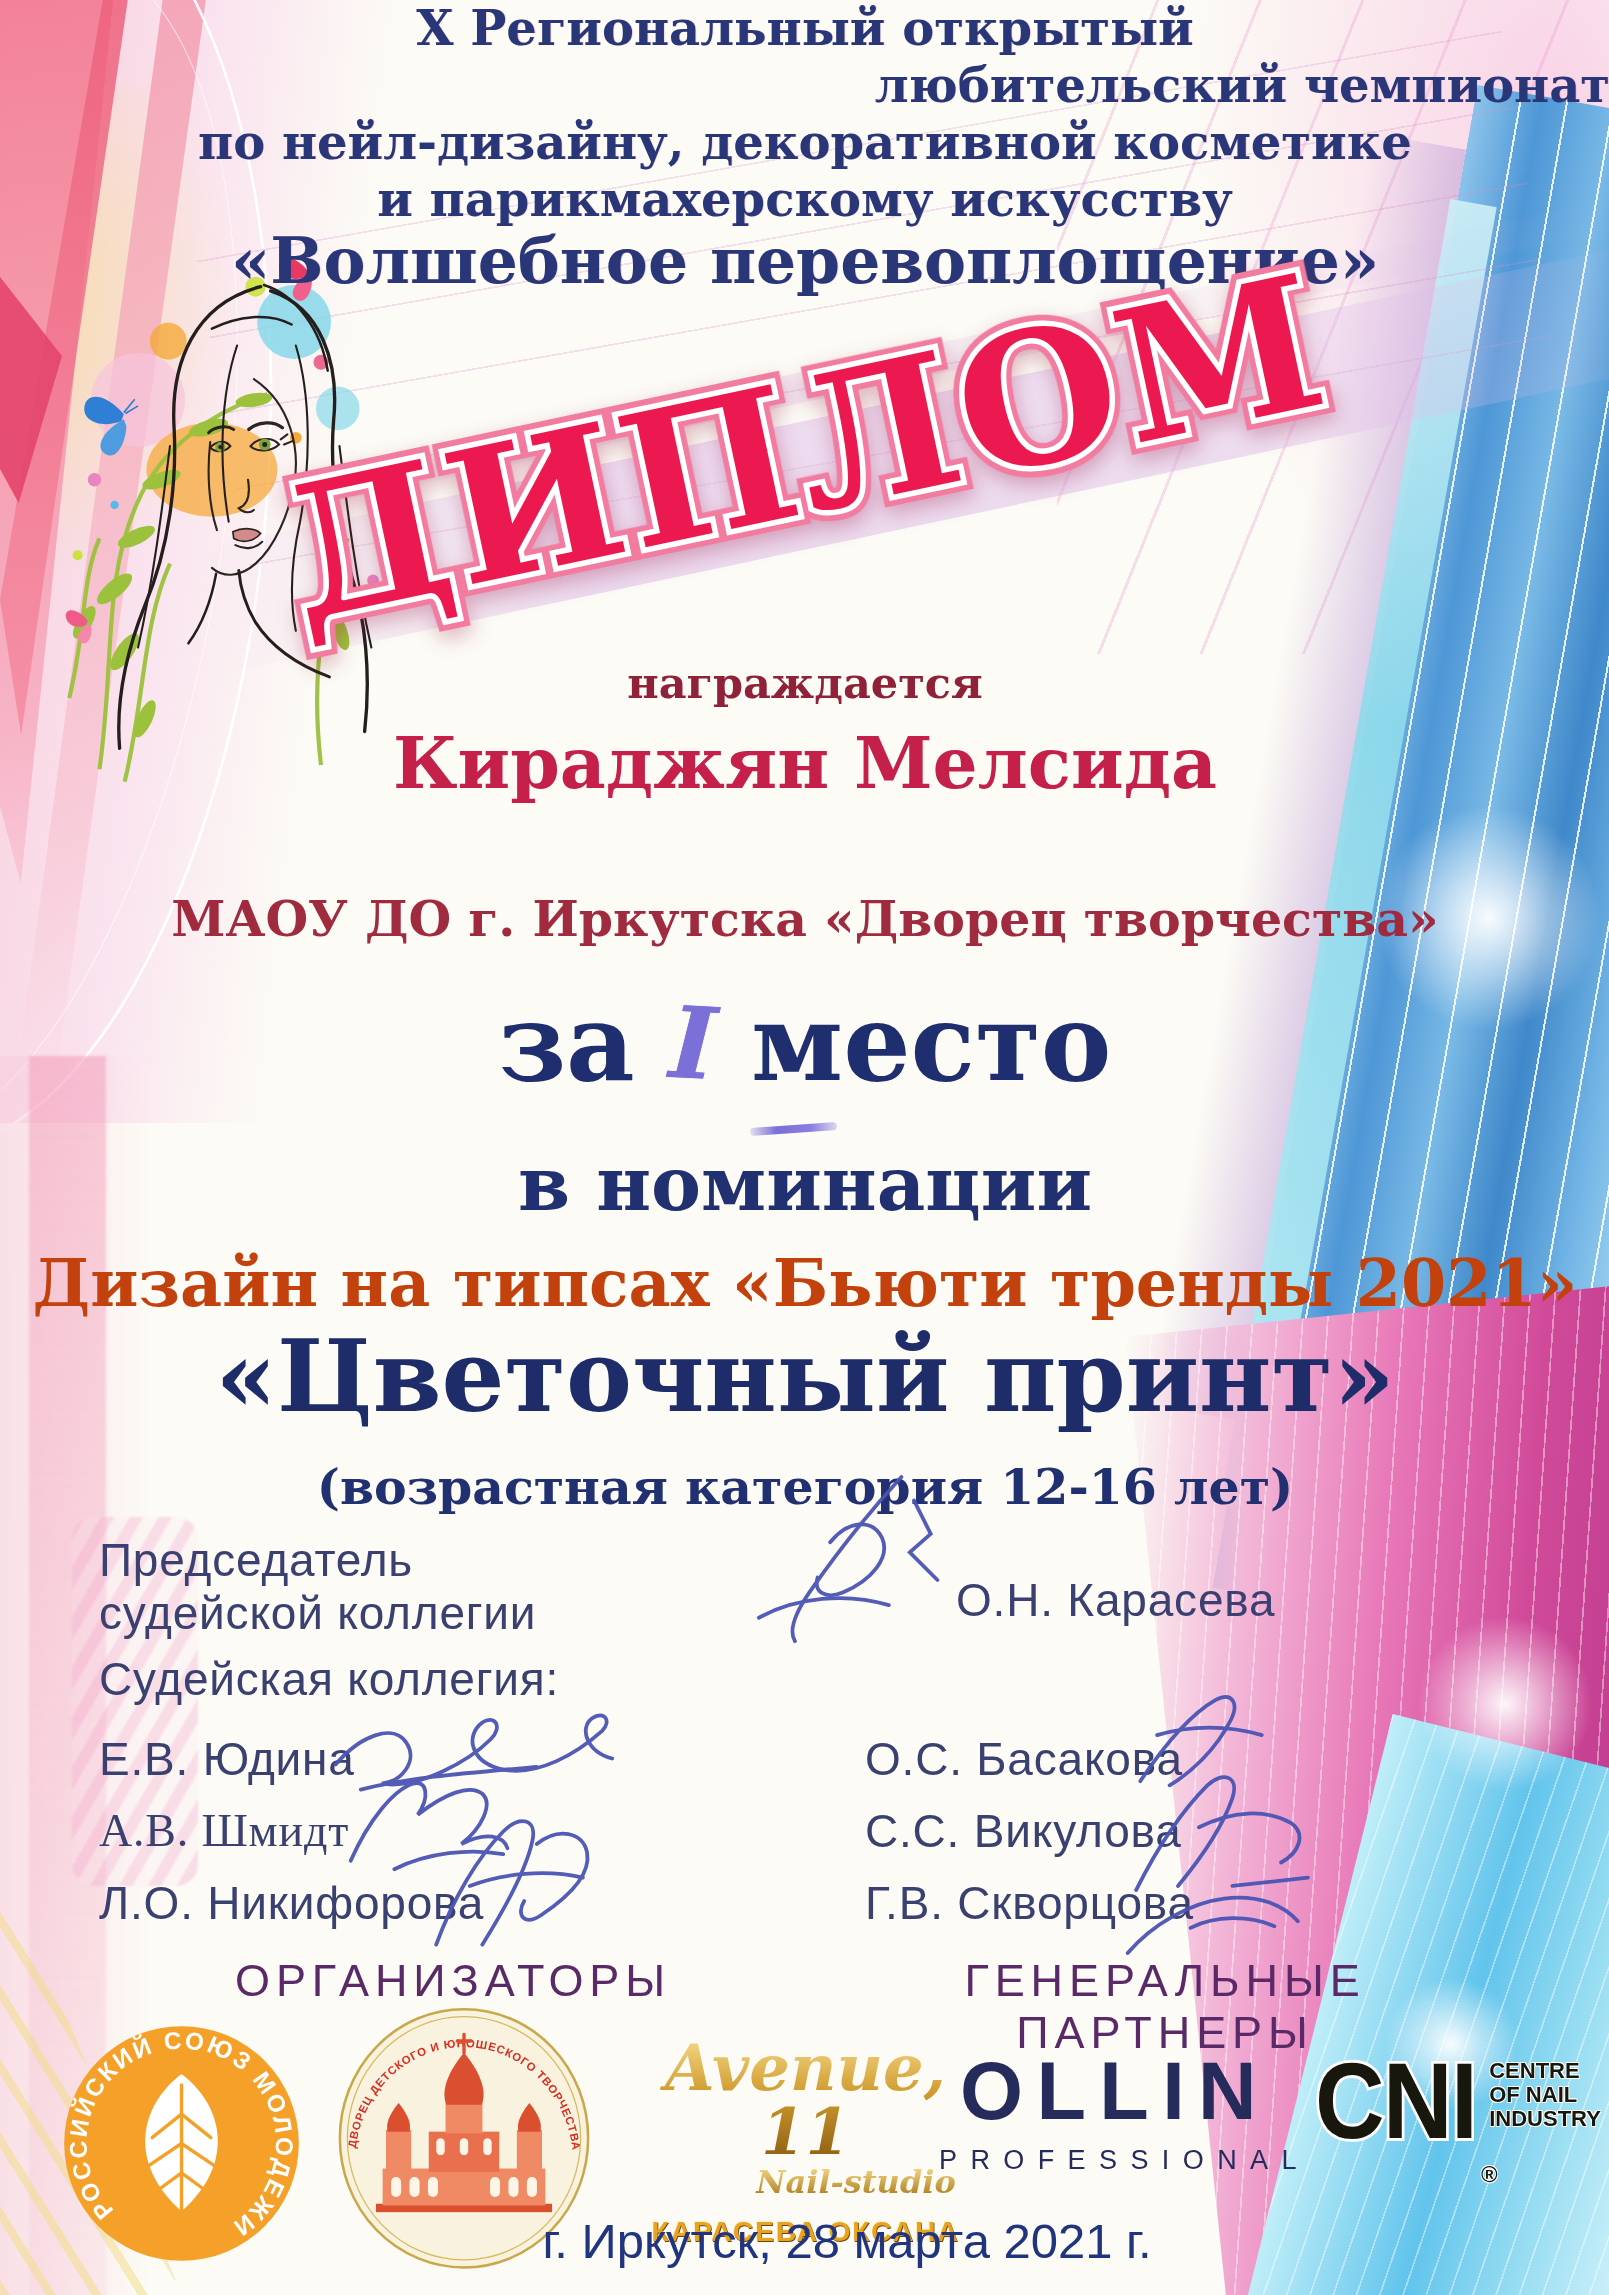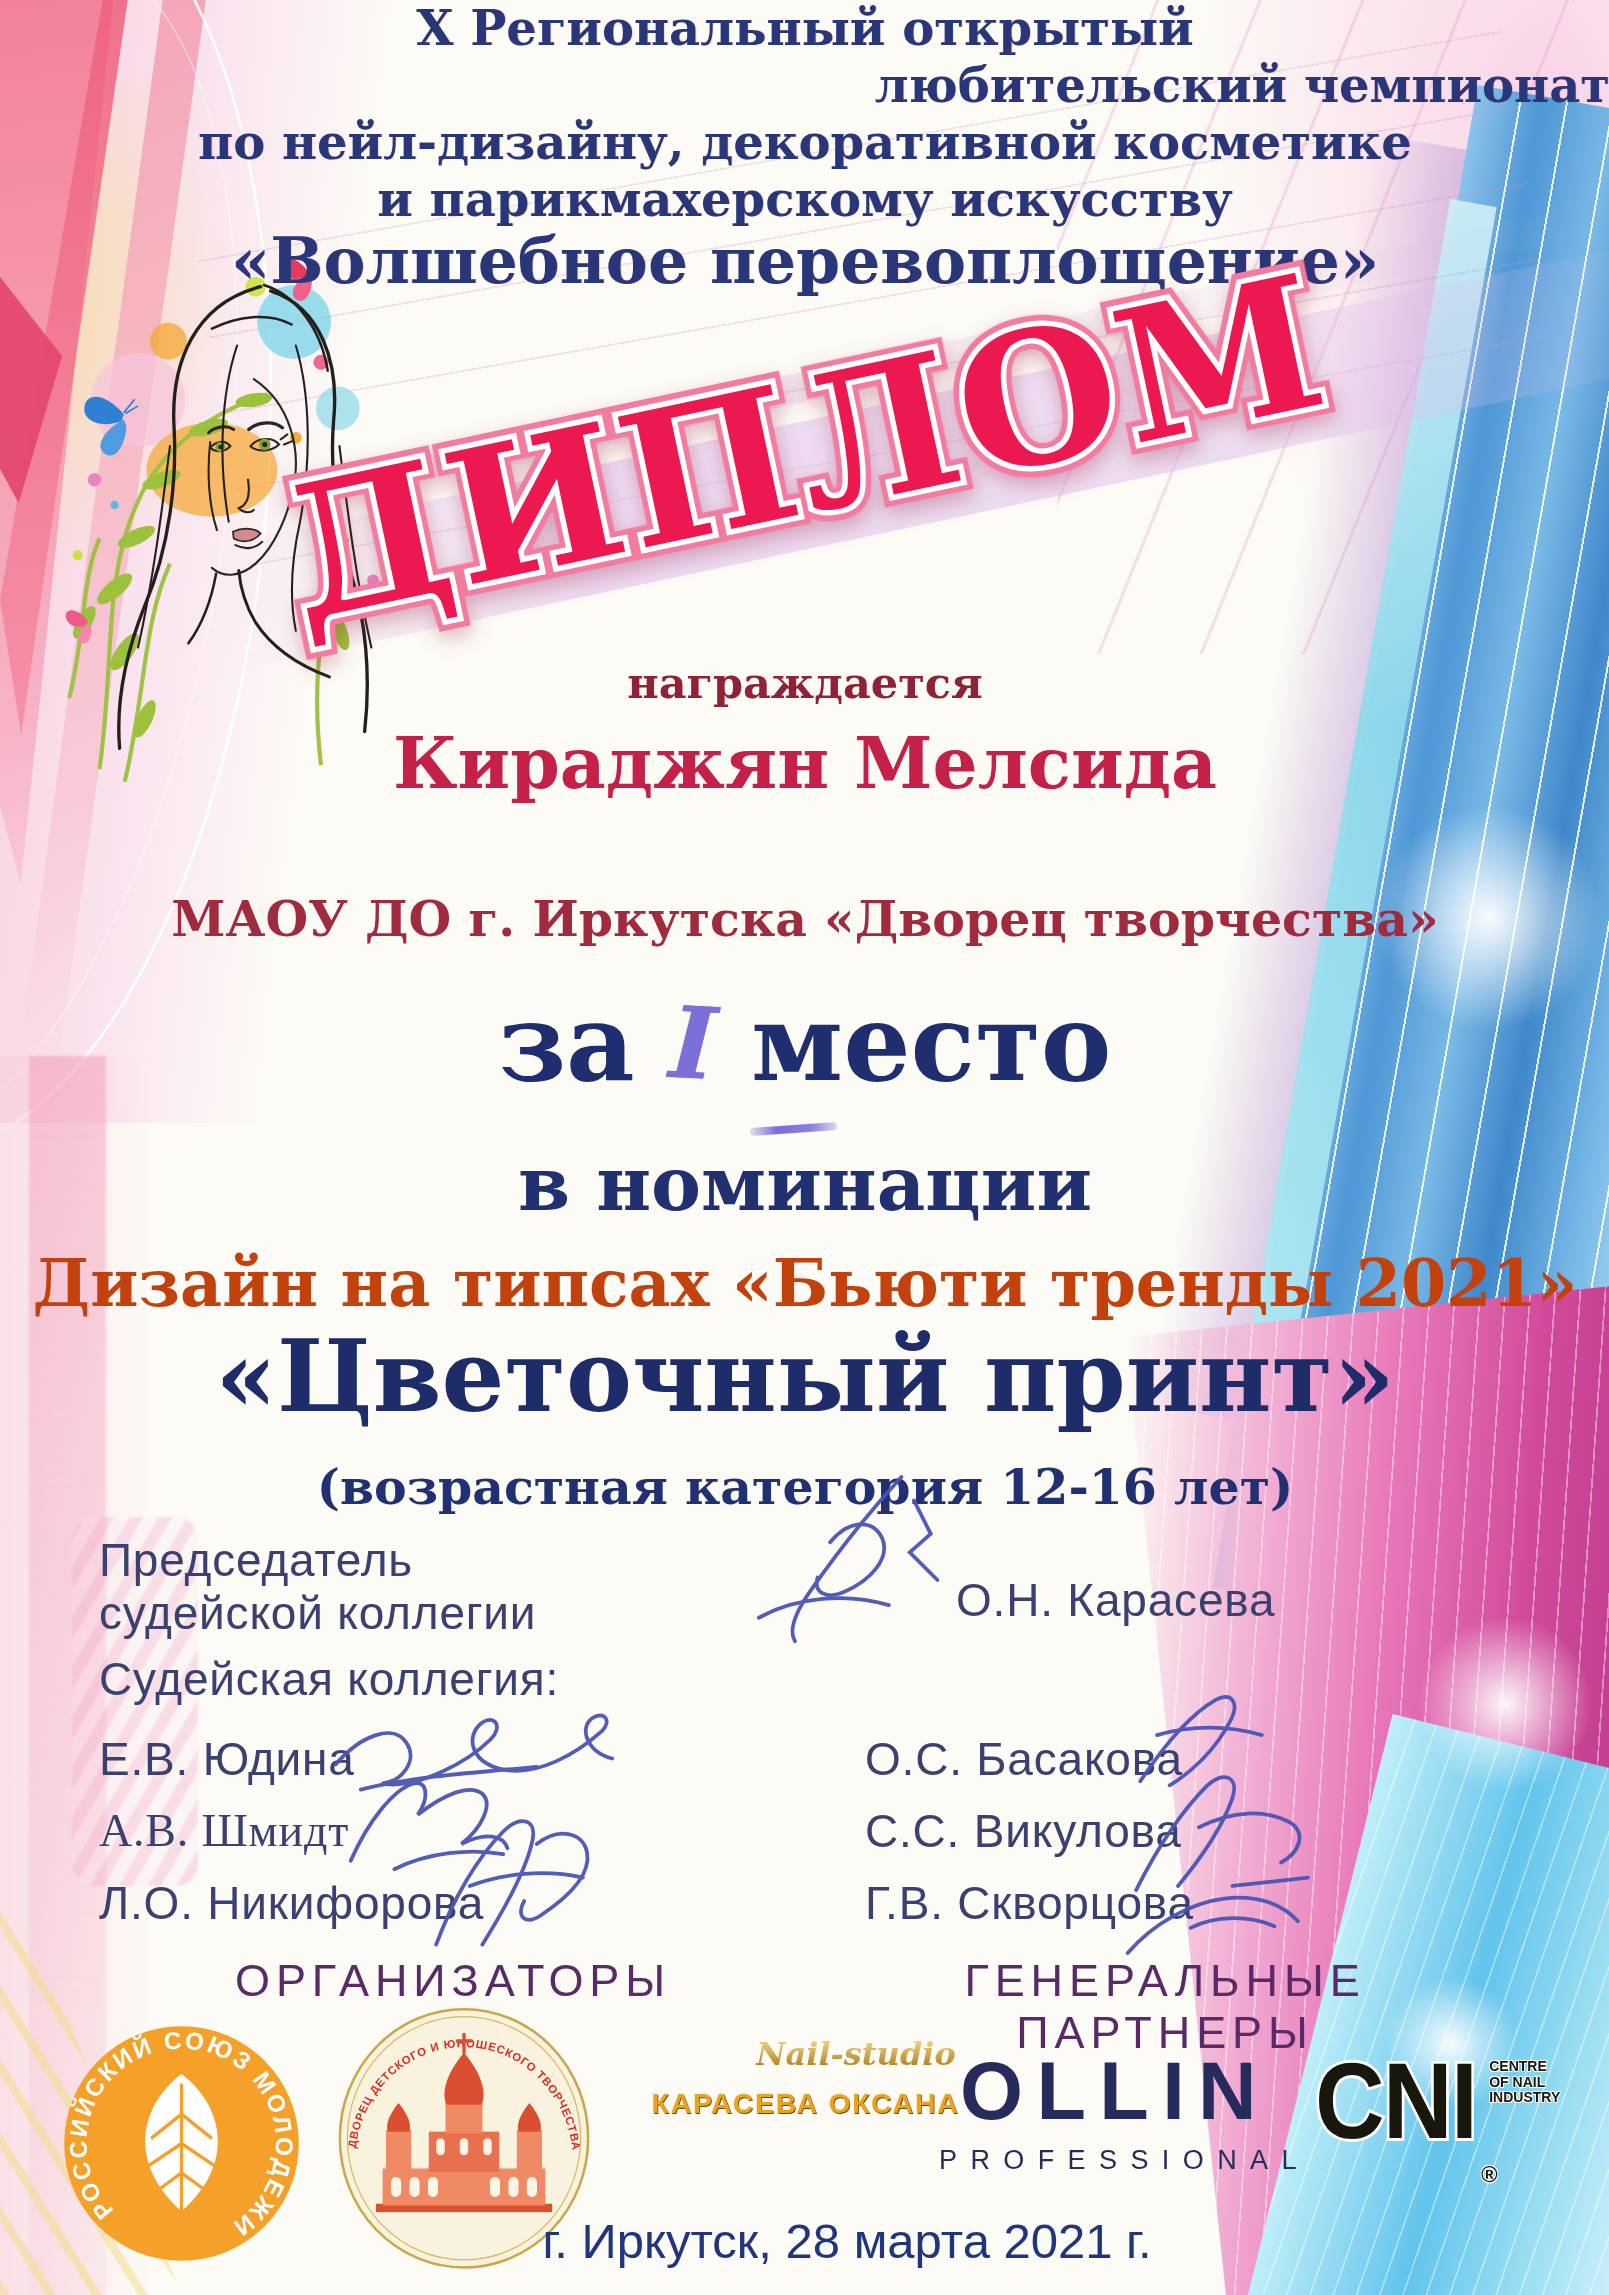--- a/index.html
+++ b/index.html
@@ -137,21 +137,21 @@
 
   .ollin{left:939px;top:2051px;width:352px;text-align:center;font-family:"Liberation Sans",sans-serif;color:#252c5c;}
   .ol-name{font-size:81px;font-weight:bold;letter-spacing:13.4px;line-height:1;}
   .ol-sub{font-size:27px;letter-spacing:13.4px;margin-top:13.4px;}
 
   .cni{left:1315px;top:2051px;width:235px;font-family:"Liberation Sans",sans-serif;color:#17170d;}
   .cni-row{display:flex;align-items:flex-start;}
   .cni-name{font-size:107px;font-weight:900;line-height:.95;letter-spacing:-1.7px;transform:scaleX(.9);
      transform-origin:left top;-webkit-text-stroke:5.9px #fff;paint-order:stroke;
      text-shadow:0 0 2.5px rgba(255,255,255,.9);}
-  .cni-sub{margin:8.4px 0 0 -5px;font-size:14px;font-weight:900;line-height:1.08;
+  .cni-sub{margin:8.4px 0 0 -5px;font-size:22px;font-weight:900;line-height:1.08;
      text-shadow:0.8px 0.8px 0 #fff,-0.8px -0.8px 0 #fff,0.8px -0.8px 0 #fff,-0.8px 0.8px 0 #fff;}
   .cni-reg{position:absolute;left:166px;top:111px;font-size:22.6px;font-weight:900;
      text-shadow:0.8px 0.8px 0 #fff,-0.8px -0.8px 0 #fff,0.8px -0.8px 0 #fff,-0.8px 0.8px 0 #fff;}
 
   .dt{top:2213px;font-family:"Liberation Sans",sans-serif;font-weight:normal;font-size:49px;color:#21357e;
      left:126px;width:1442px;position:absolute;text-align:center;}
 
   .girl{position:absolute;left:44px;top:228px;z-index:1;}
   .sigs{position:absolute;inset:0;z-index:3;pointer-events:none;}
 </style>
@@ -356,20 +356,21 @@
         <path d="M155,58 C133,84 128,106 134,120 L176,120 C182,106 177,84 155,58 Z" fill="#d94f30"></path>
         <path d="M155,58 L155,36 M147,44 L163,44" stroke="#d94f30" stroke-width="4" stroke-linecap="round" fill="none"></path>
         <rect x="62" y="150" width="30" height="48" fill="#ef8a64"></rect>
         <path d="M77,118 C64,134 62,144 64,152 L90,152 C92,144 90,134 77,118 Z" fill="#d94f30"></path>
         <rect x="218" y="150" width="30" height="48" fill="#ef8a64"></rect>
         <path d="M233,118 C220,134 218,144 220,152 L246,152 C248,144 246,134 233,118 Z" fill="#d94f30"></path>
       </g>
     </svg>
 
     <div class="logo avenue">
+      <div class="av-name">Avenue, 11</div>
       <div class="av-studio">Nail-studio</div>
       <div class="av-owner">КАРАСЕВА ОКСАНА</div>
     </div>
 
     <div class="logo ollin">
       <div class="ol-name">OLLIN</div>
       <div class="ol-sub">PROFESSIONAL</div>
     </div>
 
     <div class="logo cni">

